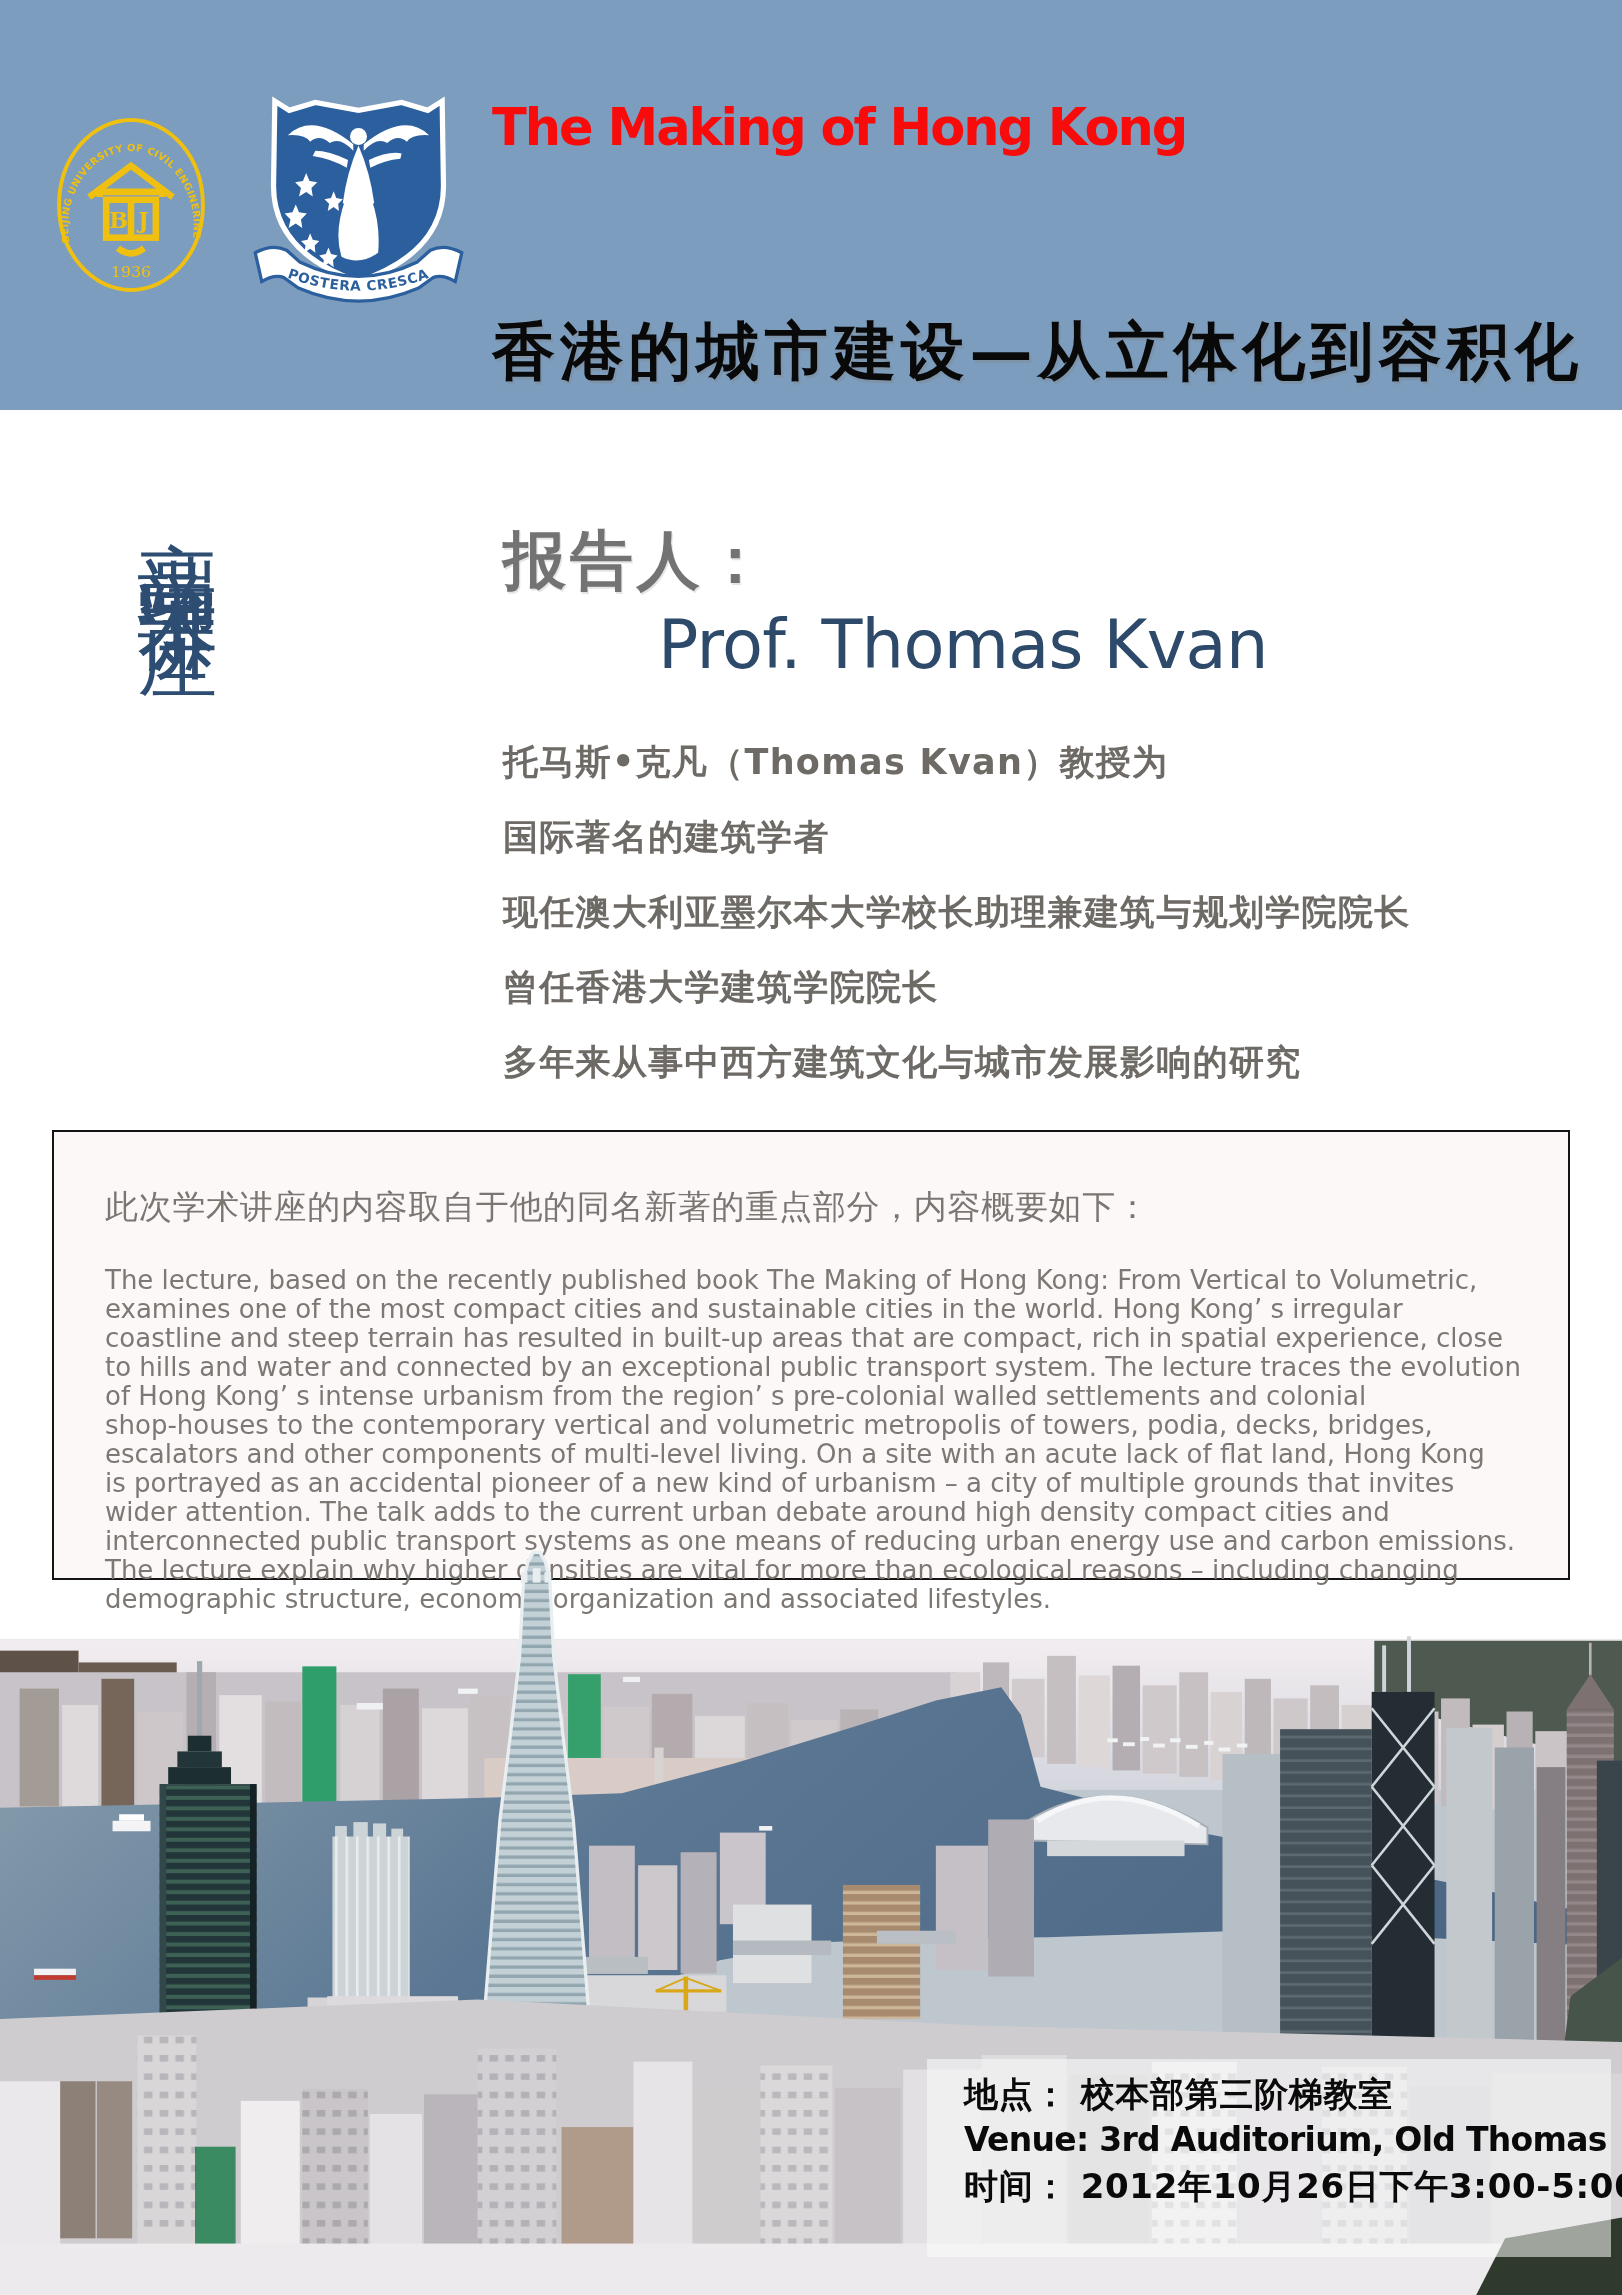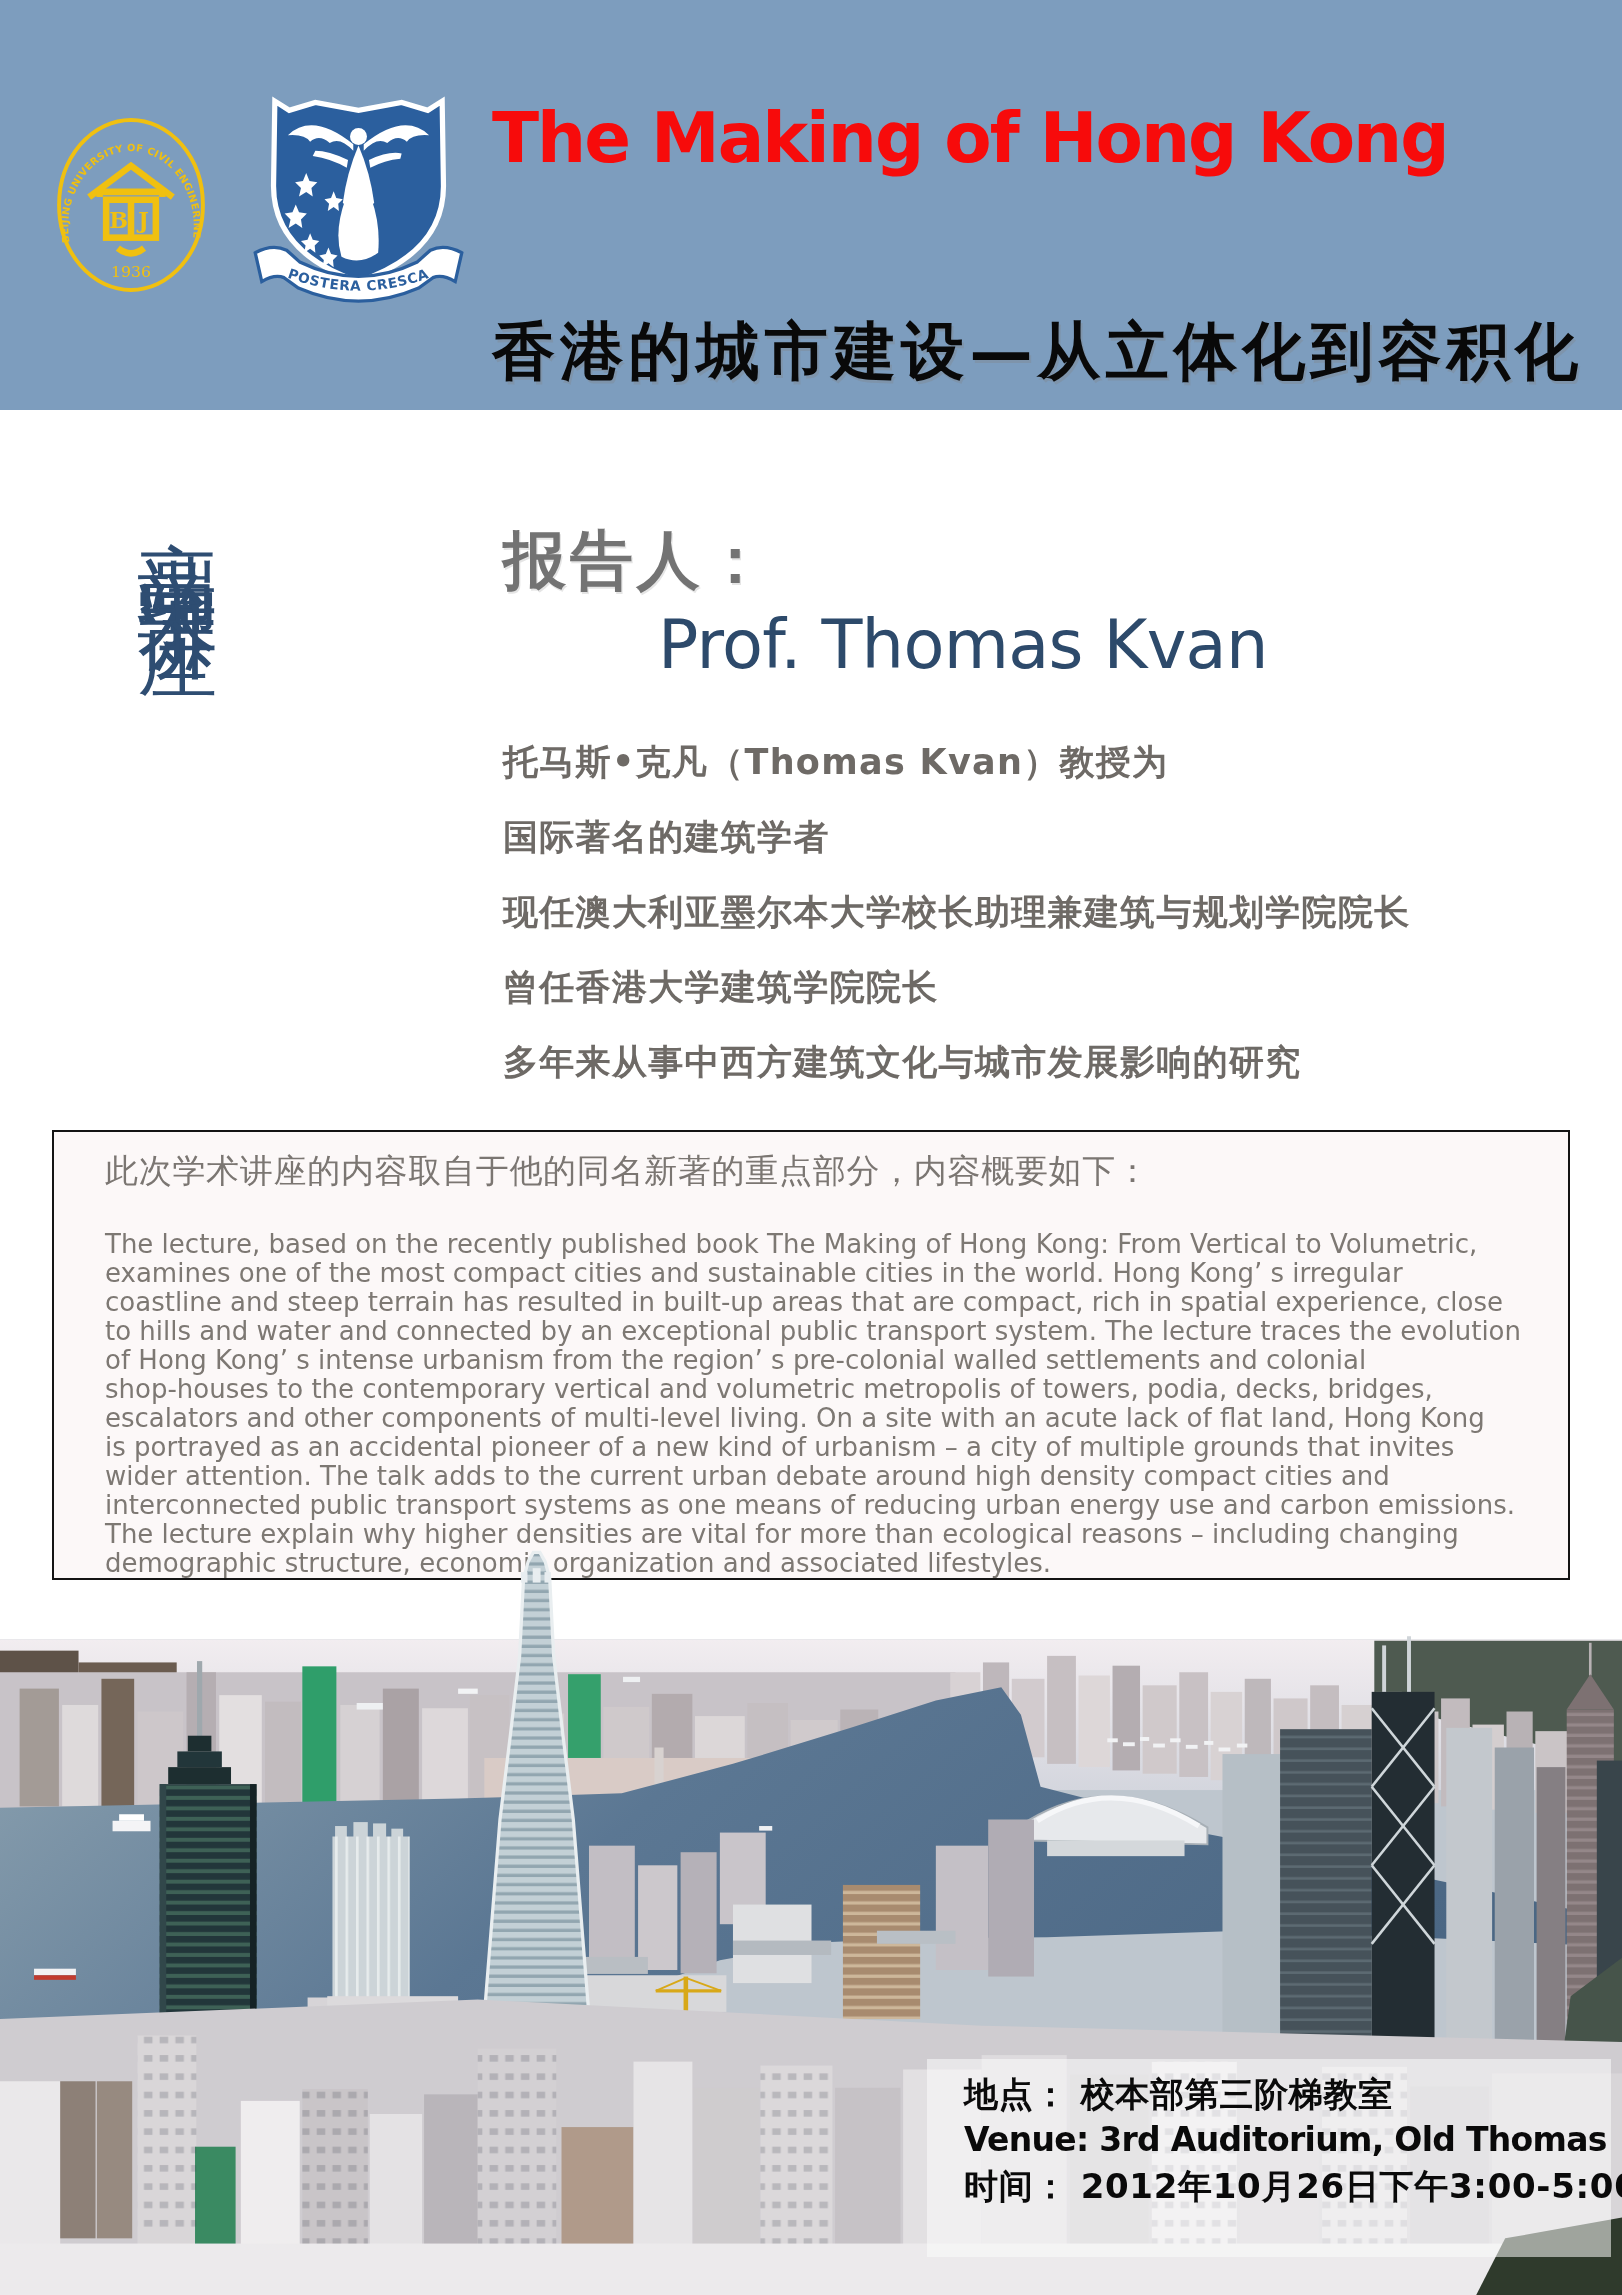--- a/index.html
+++ b/index.html
@@ -5,41 +5,41 @@
   html,body{margin:0;padding:0;background:#ffffff;}
   .poster{
     position:relative;width:1623px;height:2295px;background:#ffffff;overflow:hidden;
     font-family:"DejaVu Sans","Liberation Sans",sans-serif;
   }
   
   .header{position:absolute;left:0;top:0;width:1623px;height:410px;background:#7d9dbe;}
   .logo{position:absolute;}
   .logo-bucea{left:46px;top:106px;width:170px;height:194px;}
   .logo-melbourne{left:250px;top:88px;width:217px;height:225px;}
-  .title-en1{position:absolute;left:492px;top:98px;font-size:69px;font-weight:bold;
+  .title-en1{position:absolute;left:492px;top:98px;font-size:51px;font-weight:bold;
     color:#f70b0b;letter-spacing:-2px;white-space:nowrap;text-align:center;}
   .title-en2{position:absolute;left:568px;top:239px;font-size:67px;font-weight:bold;
     color:#f70b0b;letter-spacing:-2px;white-space:nowrap;}
   .title-cn{position:absolute;left:492px;top:309px;font-size:63px;font-weight:bold;
     color:#090909;letter-spacing:5.2px;white-space:nowrap;
     text-shadow:2px 3.3px 0 rgba(130,130,130,0.30);}
   
   .v-banner{position:absolute;left:134px;top:475px;width:98px;
     writing-mode:vertical-rl;text-orientation:upright;
     font-size:80px;letter-spacing:15.7px;color:#2e4d72;white-space:nowrap;}
   .speaker-label{position:absolute;left:503px;top:479px;font-size:63px;font-weight:bold;
     color:#737373;letter-spacing:3.9px;text-shadow:1.3px 2px 0 rgba(150,150,150,0.25);margin-top:39px;}
   .speaker-name{position:absolute;left:658px;top:606px;font-size:67px;color:#2d4a6b;
     letter-spacing:-0.7px;white-space:nowrap;}
   .speaker-bio{position:absolute;left:503px;top:725px;font-size:35px;font-weight:bold;
     color:#6e6a66;line-height:75px;white-space:pre-line;letter-spacing:1.3px;}
   
   .abstract-box{position:absolute;left:52px;top:1130px;width:1518px;height:450px;
     box-sizing:border-box;border:2.6px solid #141414;background:#fcf8f8;
-    padding:17px 25px 0 51px;z-index:1;}
+    padding:53px 25px 0 51px;z-index:1;}
   .abstract-intro{font-size:33px;color:#7b7672;letter-spacing:0.7px;margin:0 0 6.5px 0;}
   .abstract-text{font-size:26px;color:#7d7873;line-height:29px;white-space:pre-line;
     letter-spacing:0;margin-top:36px;}
   
   .photo-svg{position:absolute;left:0;top:1538px;width:1623px;height:758px;z-index:5;}
   
   .event-overlay{position:absolute;left:927px;top:2059px;width:684px;height:198px;
     background:rgba(252,252,252,0.55);z-index:6;box-sizing:border-box;
     padding:12px 0 0 37px;}
   .event-line{line-height:46px;color:#0a0a0a;white-space:nowrap;}

